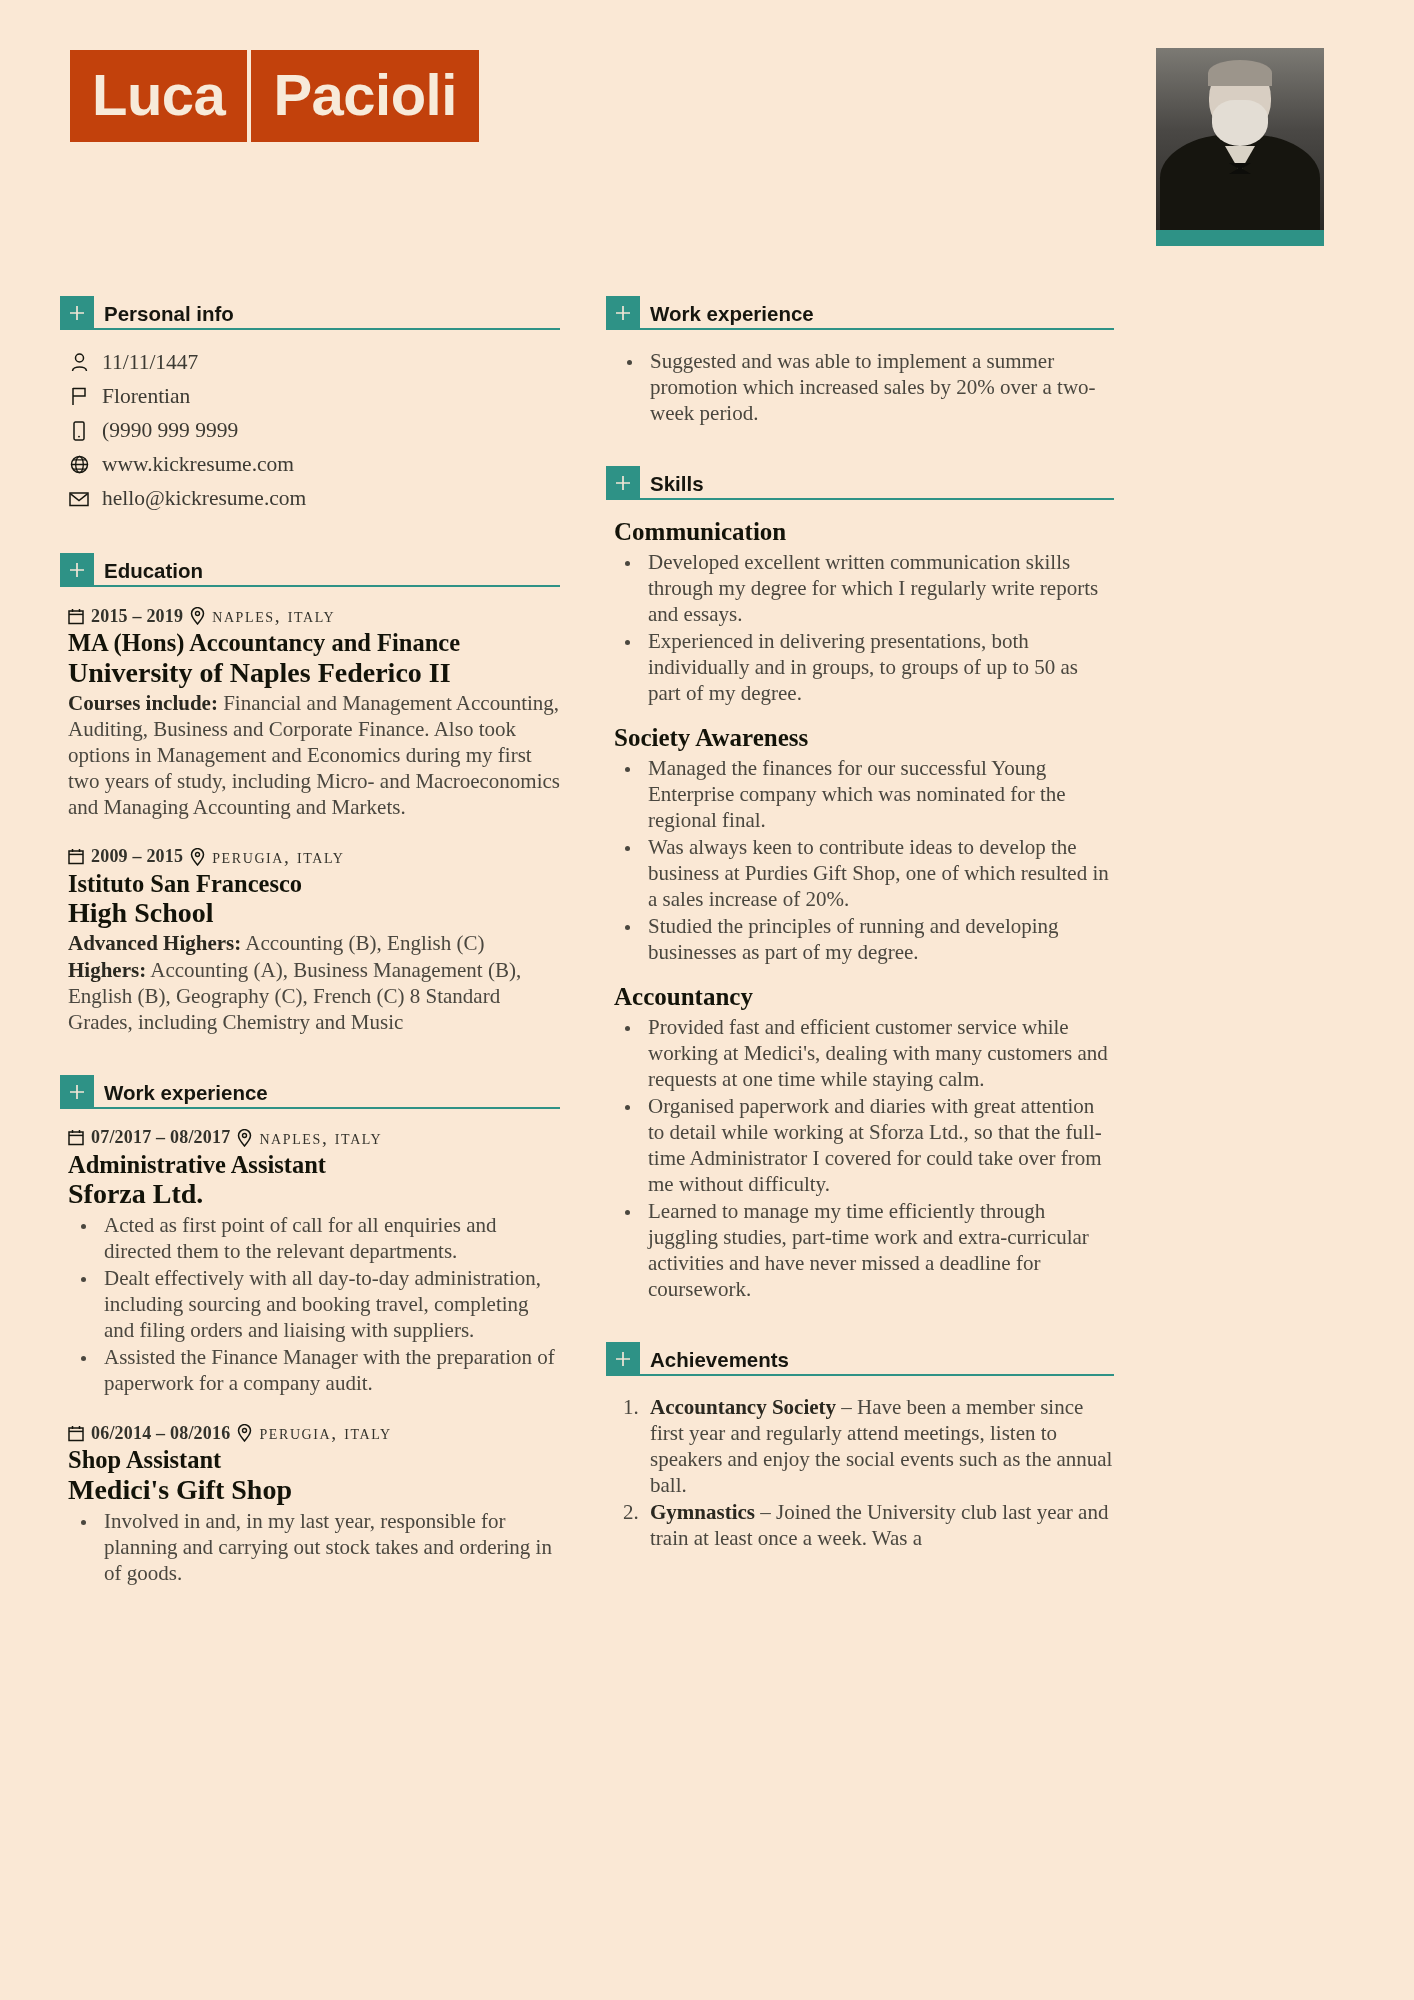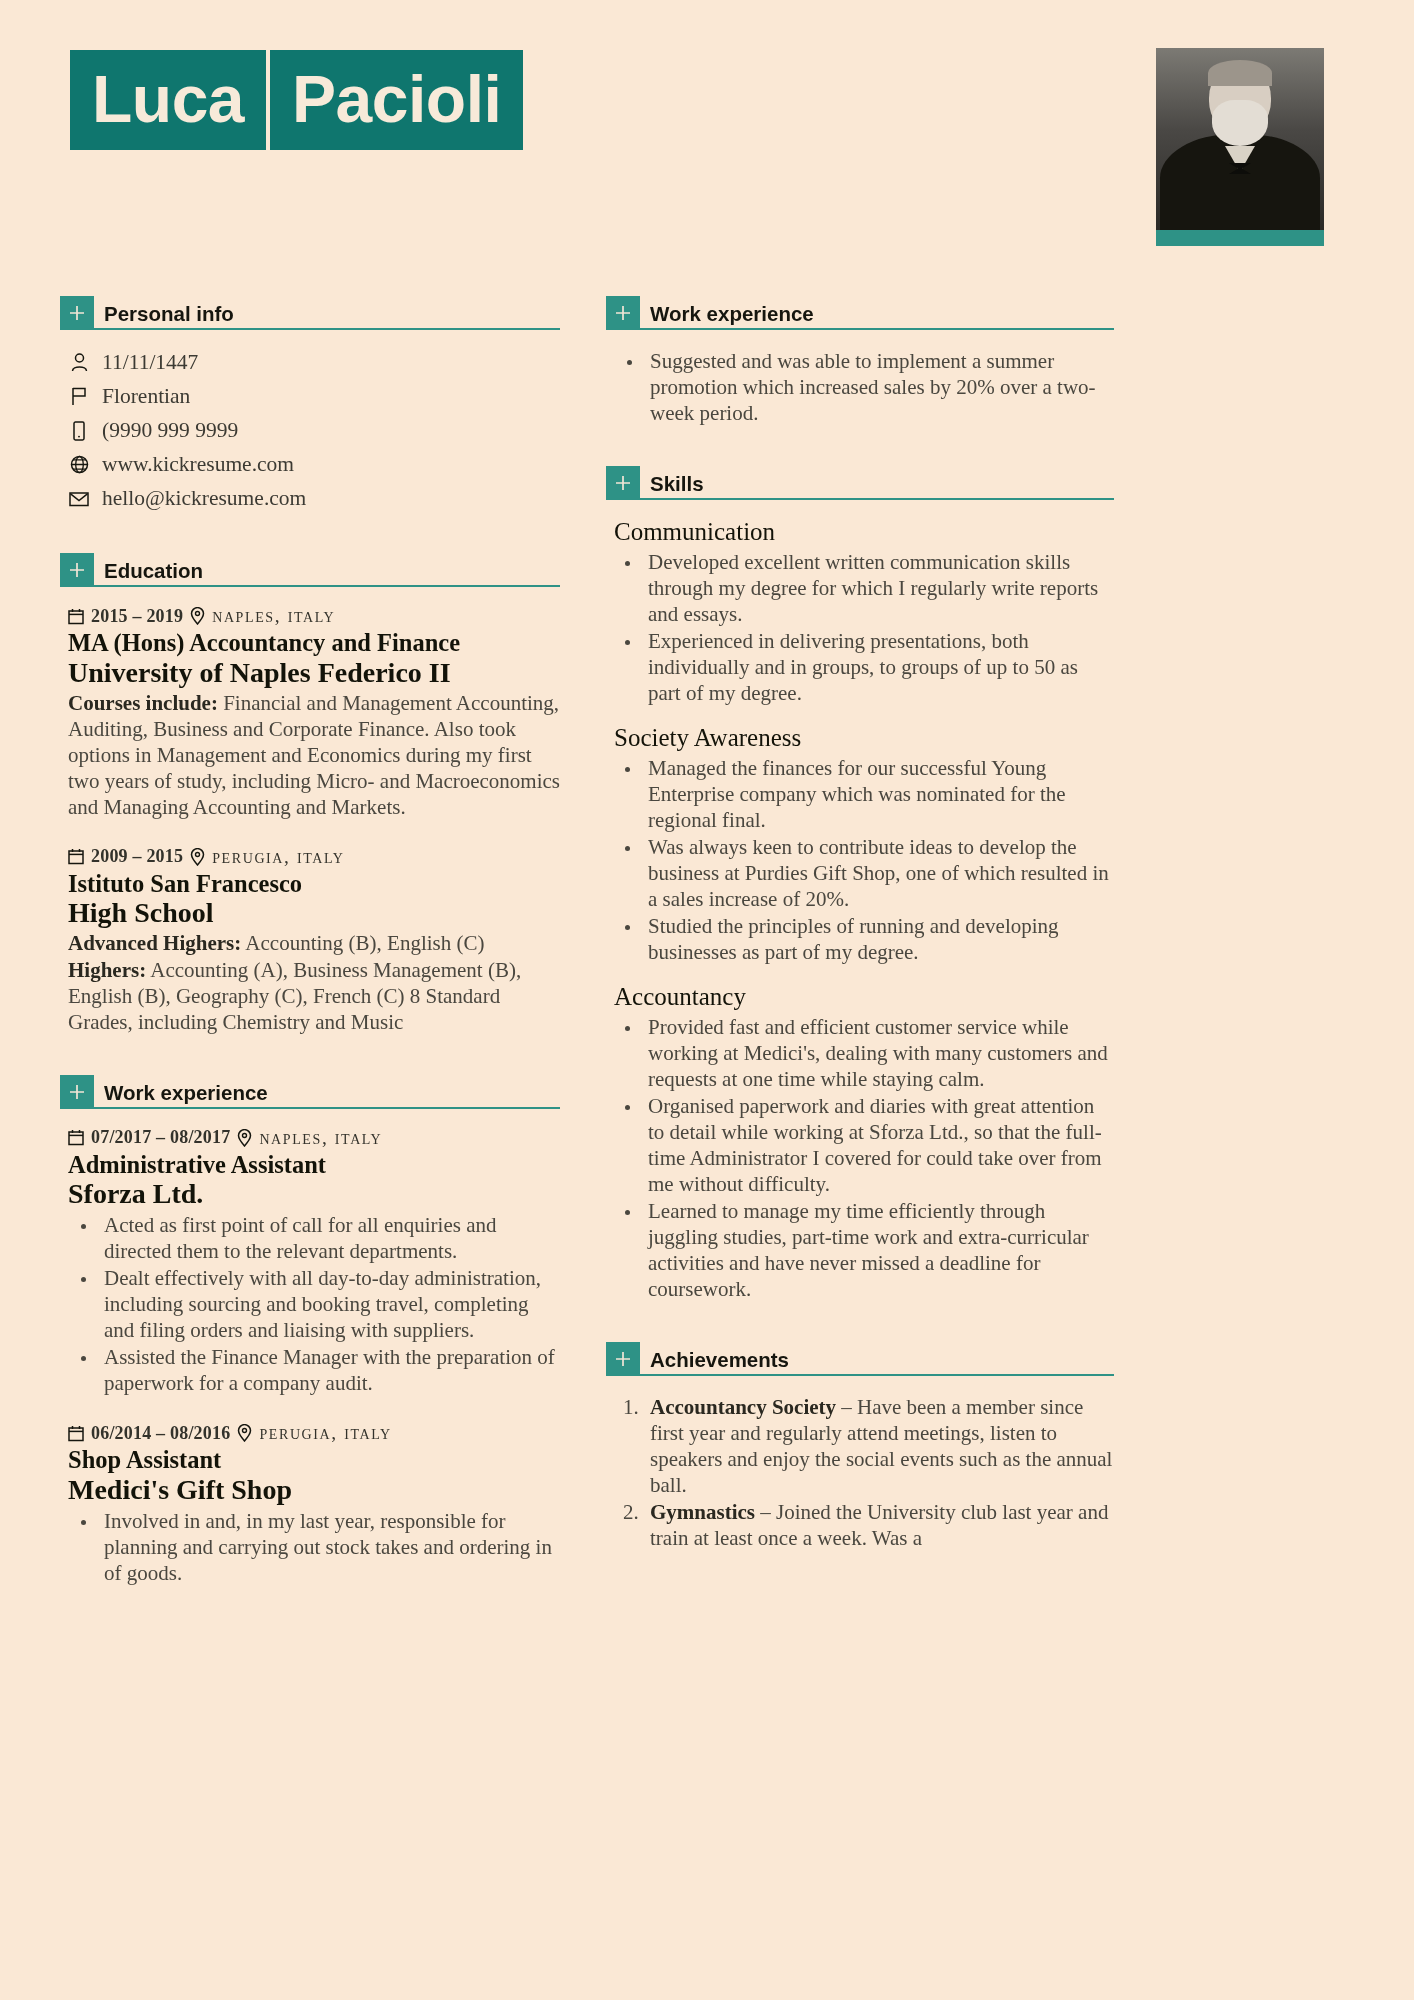--- a/index.html
+++ b/index.html
@@ -22,25 +22,25 @@
     position: relative;
     height: 240px;
   }
   .name-block {
     position: absolute;
     left: 10px;
     top: 10px;
   }
   .name-line {
     display: inline-block;
-    background: #0f766e;
+    background: #c2410c;
     color: #f7ead9;
     font-family: "Liberation Sans", sans-serif;
     font-weight: bold;
-    font-size: 66px;
+    font-size: 58px;
     line-height: 1.0;
     letter-spacing: -0.5px;
     padding: 16px 22px 18px 22px;
     margin-bottom: 13px;
   }
   .name-line.second { margin-bottom: 0; }
   .photo-wrap {
     position: absolute;
     right: 30px;
     top: 8px;
@@ -224,21 +224,21 @@
     margin-bottom: 1px;
     padding-left: 6px;
   }
   ul.bullets li::marker { color: #4a473f; font-size: 17px; }
   ol.numbers li::marker { font-weight: normal; }
   ol.numbers li b { color: #2a2820; }
 
   .skill-group { margin-bottom: 18px; padding-left: 8px; }
   .skill-group:last-child { margin-bottom: 0; }
   .skill-name {
-    font-weight: normal;
+    font-weight: bold;
     font-size: 25px;
     color: #131309;
     line-height: 1.15;
     margin-bottom: 1px;
   }
   .skill-group ul.bullets { padding-left: 28px; }
 </style>
 </head>
 <body>
 

